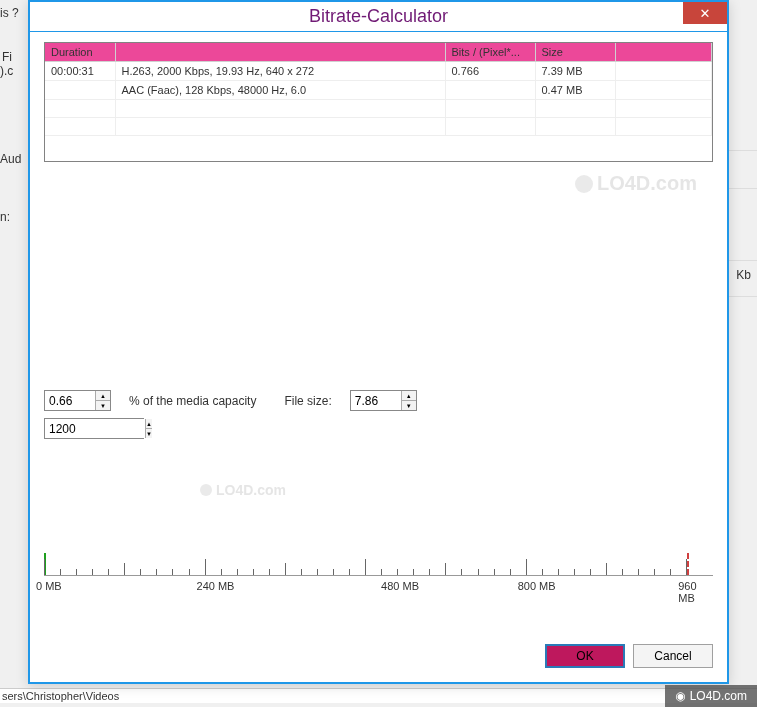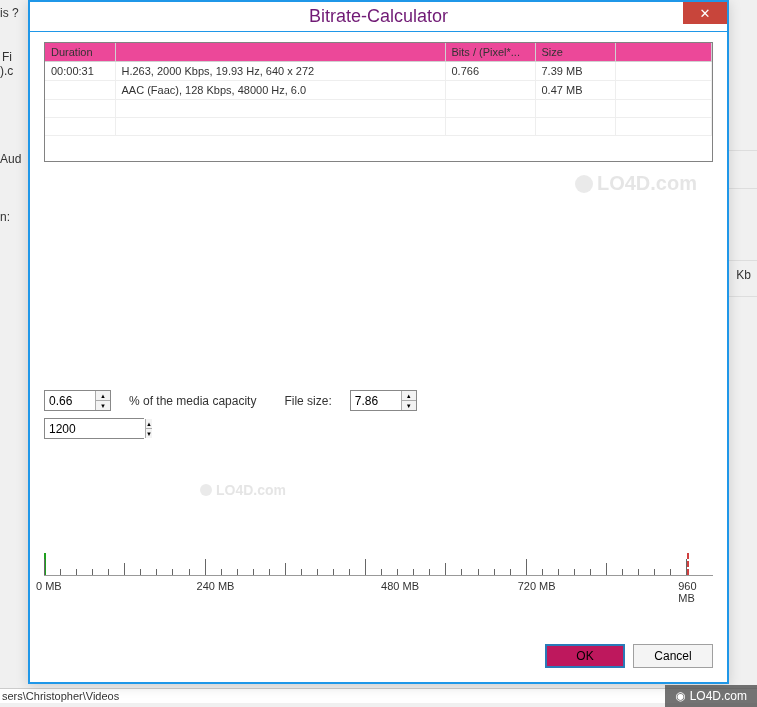--- a/index.html
+++ b/index.html
@@ -382,21 +382,21 @@
           <div class="ruler-tick min" style="left: 86.4%;"></div>
           <div class="ruler-tick min" style="left: 88.8%;"></div>
           <div class="ruler-tick min" style="left: 91.2%;"></div>
           <div class="ruler-tick min" style="left: 93.6%;"></div>
           <div class="ruler-tick maj" style="left: 96%;"></div>
         </div>
       <div class="ruler-labels" id="ruler-labels">
           <div class="ruler-label" style="left: 0%;">0 MB</div>
           <div class="ruler-label" style="left: 24%;">240 MB</div>
           <div class="ruler-label" style="left: 48%; margin-left: 24px;">480 MB</div>
-          <div class="ruler-label" style="left: 72%;">720 MB</div>
+          <div class="ruler-label" style="left: 72%;">800 MB</div>
           <div class="ruler-label" style="left: 96%;">960 MB</div>
         </div>
     </div>
 
     <div class="buttons">
       <div class="btn primary">OK</div>
       <div class="btn">Cancel</div>
     </div>
   </div>
 </div>

